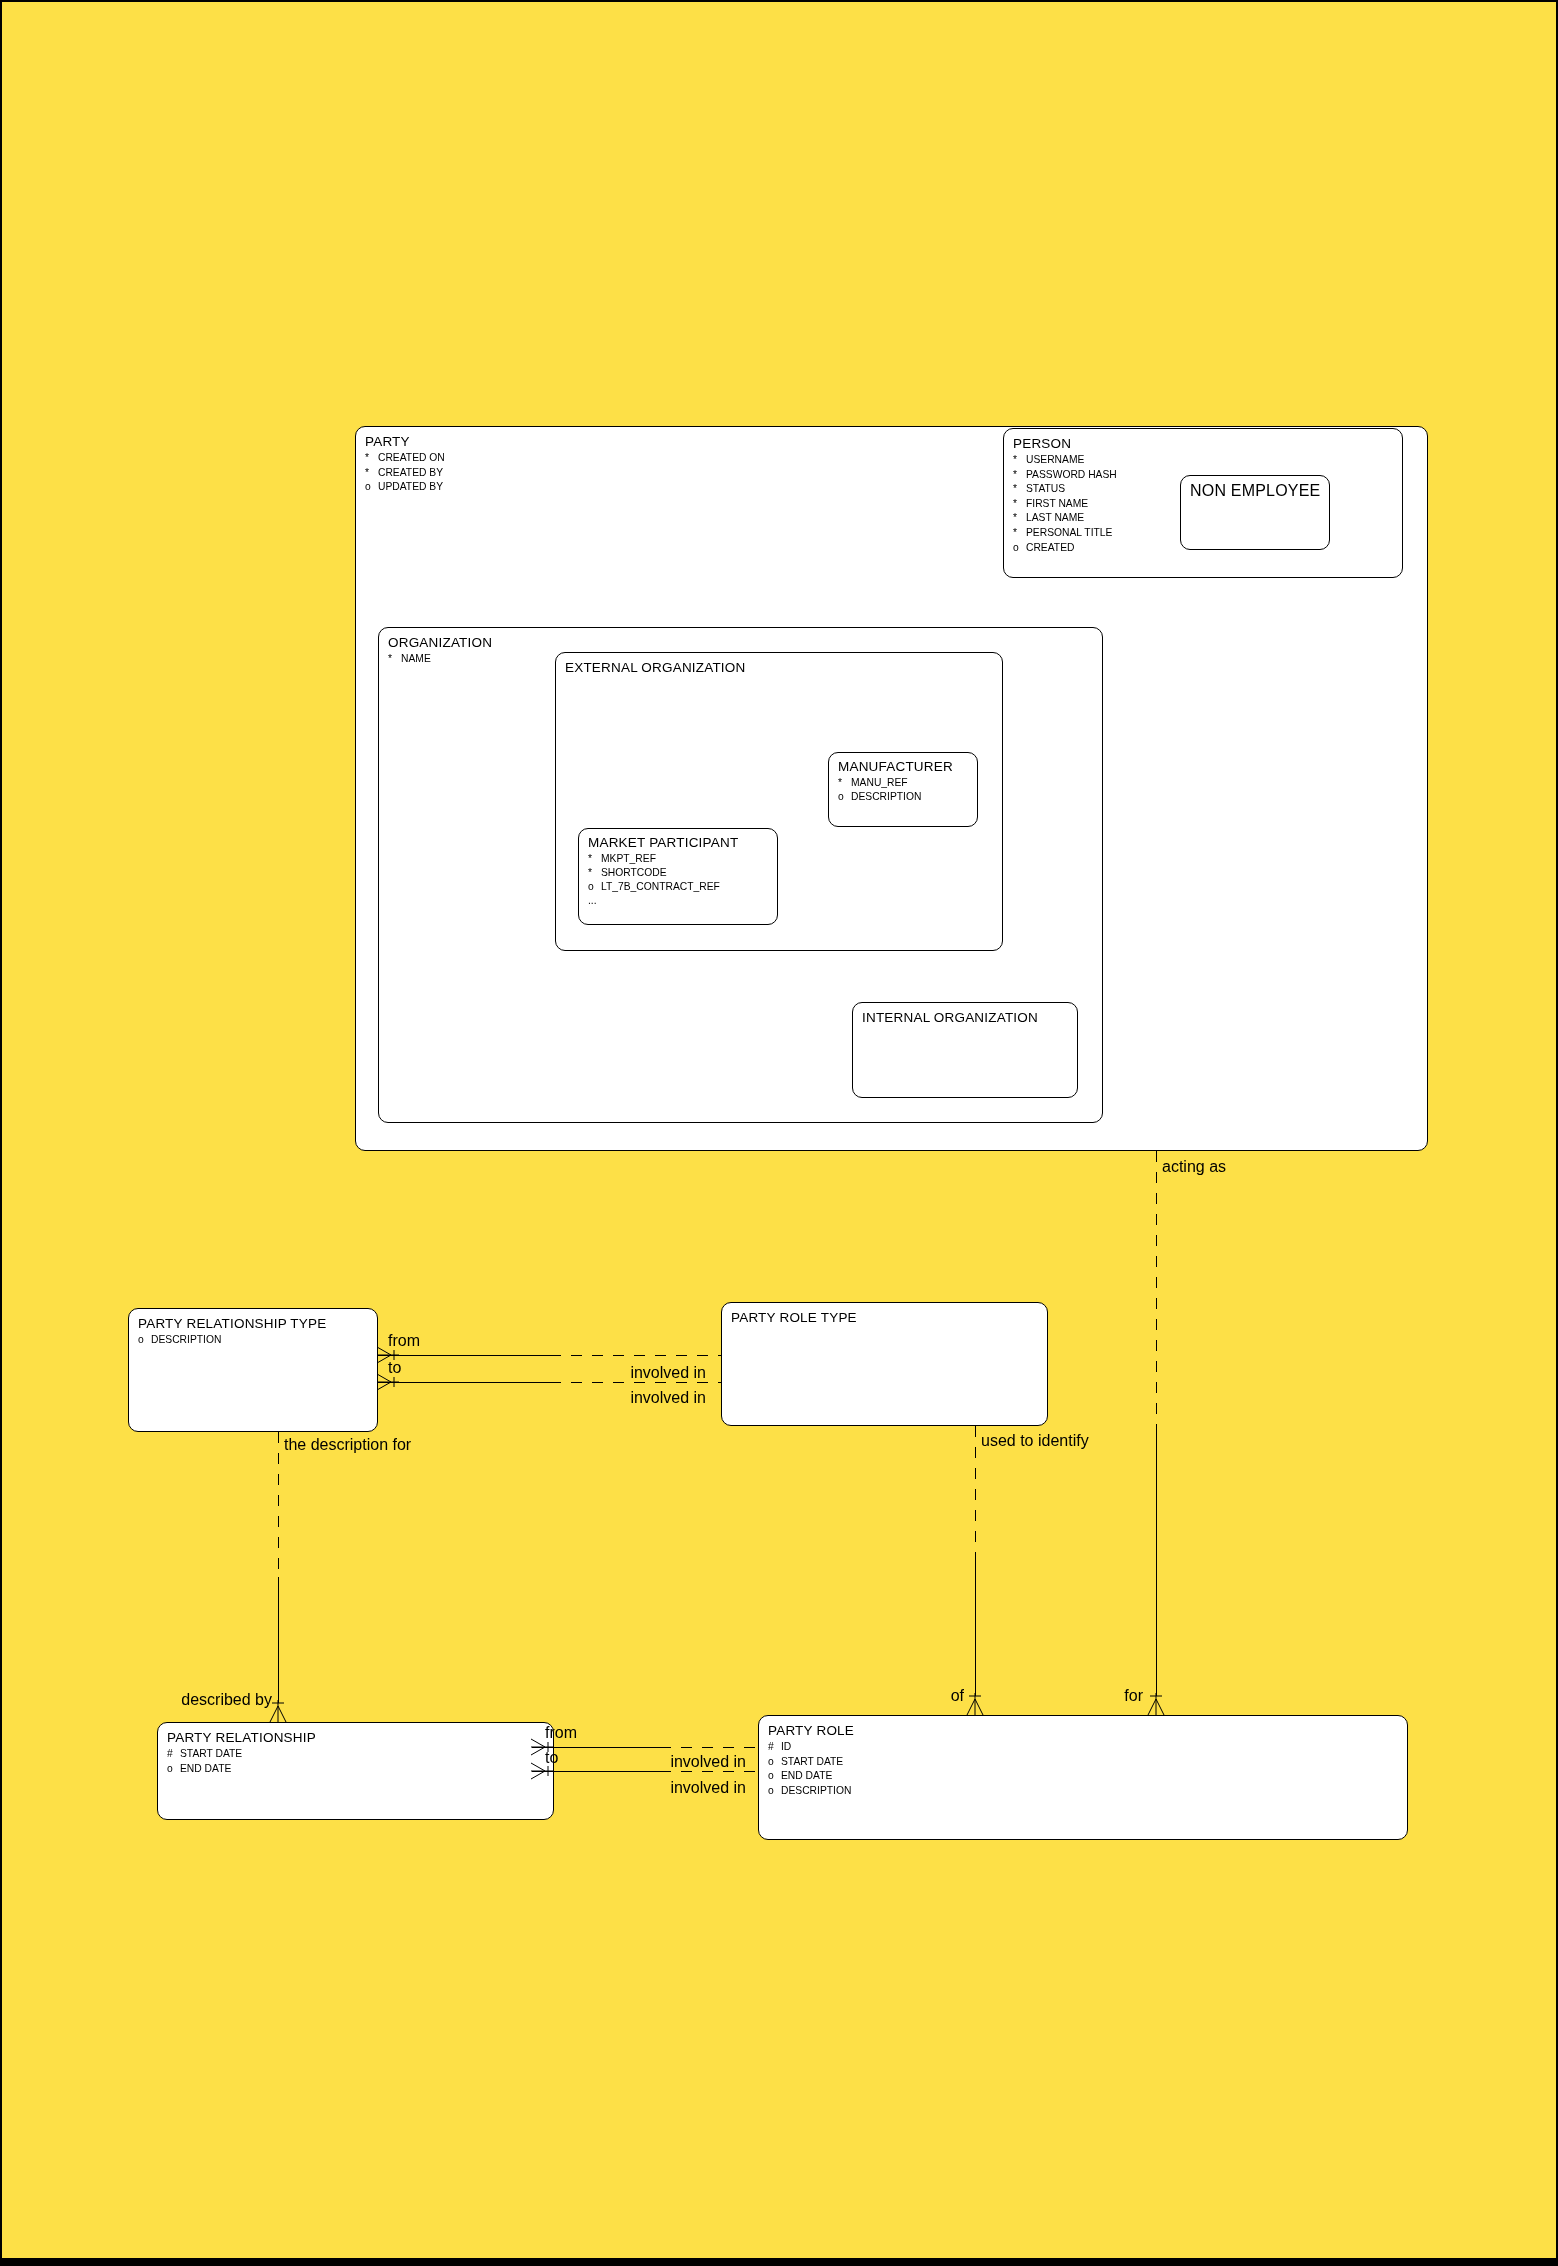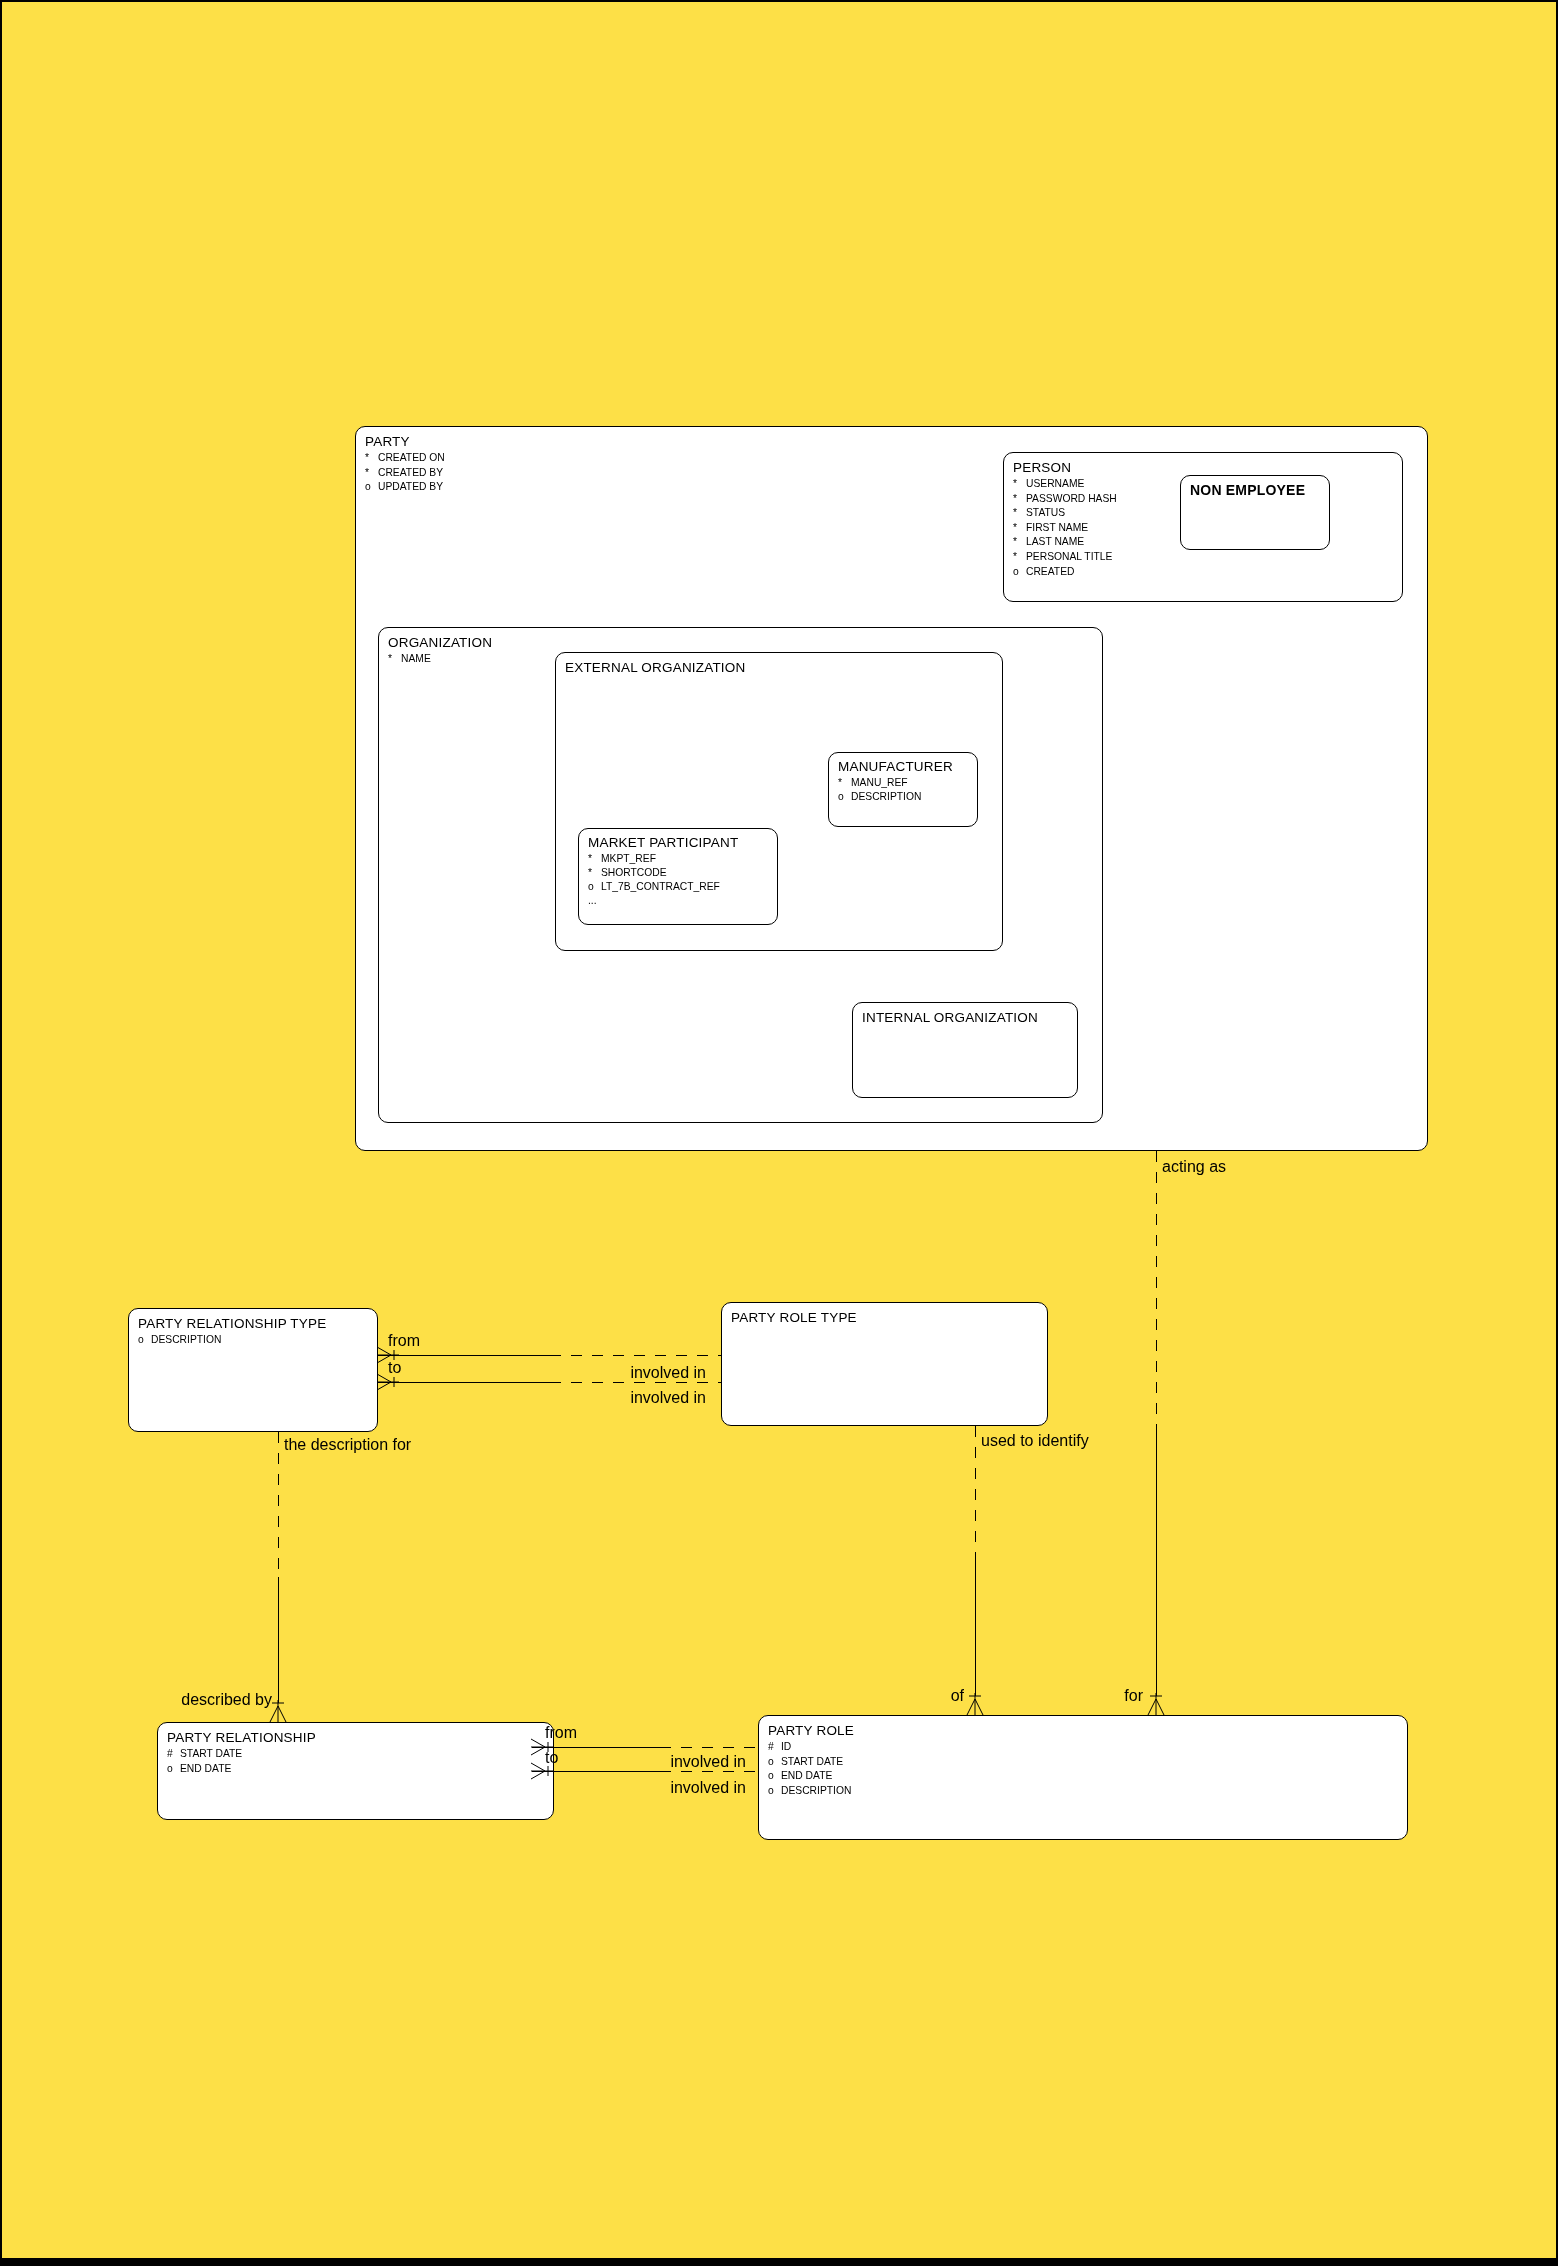--- a/index.html
+++ b/index.html
@@ -25,35 +25,35 @@
 
   <div class="entity" style="left:355px;top:426px;width:1073px;height:725px;">
     <div class="title">PARTY</div>
     <div class="attrs">
       <div class="attr"><span class="pre">*</span><span>CREATED ON</span></div>
       <div class="attr"><span class="pre">*</span><span>CREATED BY</span></div>
       <div class="attr"><span class="pre">o</span><span>UPDATED BY</span></div>
     </div>
   </div>
 
-  <div class="entity" style="left:1003px;top:452px;width:400px;height:150px;">
+  <div class="entity" style="left:1003px;top:428px;width:400px;height:150px;">
     <div class="title">PERSON</div>
     <div class="attrs">
       <div class="attr"><span class="pre">*</span><span>USERNAME</span></div>
       <div class="attr"><span class="pre">*</span><span>PASSWORD HASH</span></div>
       <div class="attr"><span class="pre">*</span><span>STATUS</span></div>
       <div class="attr"><span class="pre">*</span><span>FIRST NAME</span></div>
       <div class="attr"><span class="pre">*</span><span>LAST NAME</span></div>
       <div class="attr"><span class="pre">*</span><span>PERSONAL TITLE</span></div>
       <div class="attr"><span class="pre">o</span><span>CREATED</span></div>
     </div>
   </div>
 
   <div class="entity" style="left:1180px;top:475px;width:150px;height:75px;">
-    <div class="title" style="font-size:14px;font-weight:bold;">NON EMPLOYEE</div>
+    <div class="title" style="font-size:16px;">NON EMPLOYEE</div>
   </div>
 
   <div class="entity" style="left:378px;top:627px;width:725px;height:496px;">
     <div class="title">ORGANIZATION</div>
     <div class="attrs">
       <div class="attr"><span class="pre">*</span><span>NAME</span></div>
     </div>
   </div>
 
   <div class="entity" style="left:555px;top:652px;width:448px;height:299px;">

